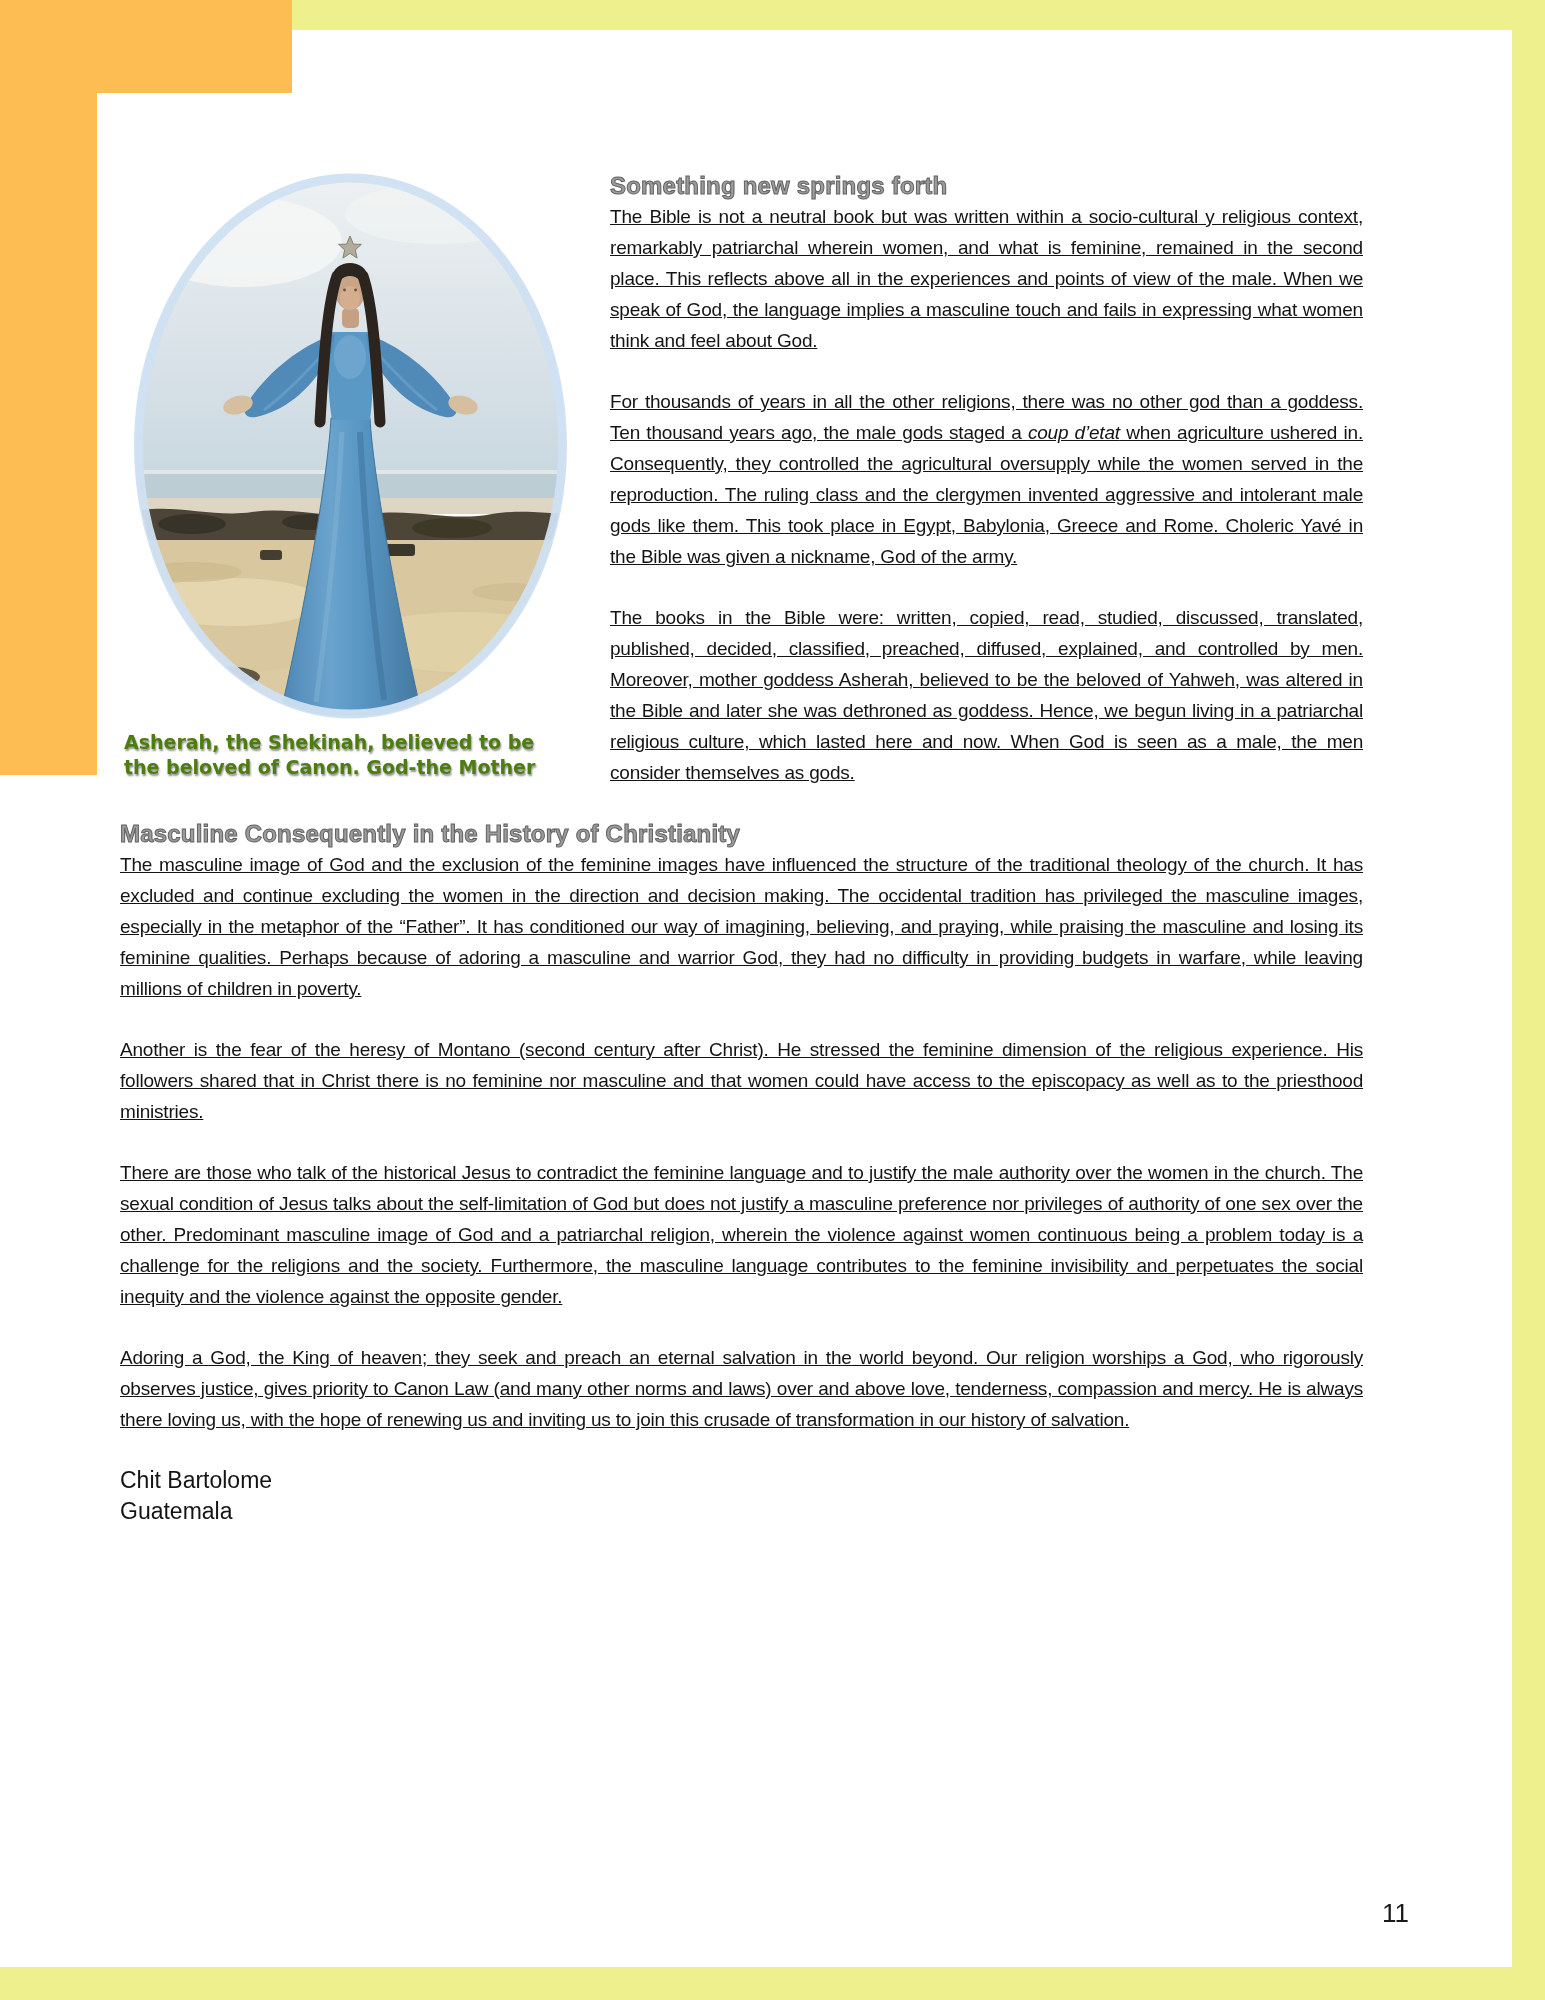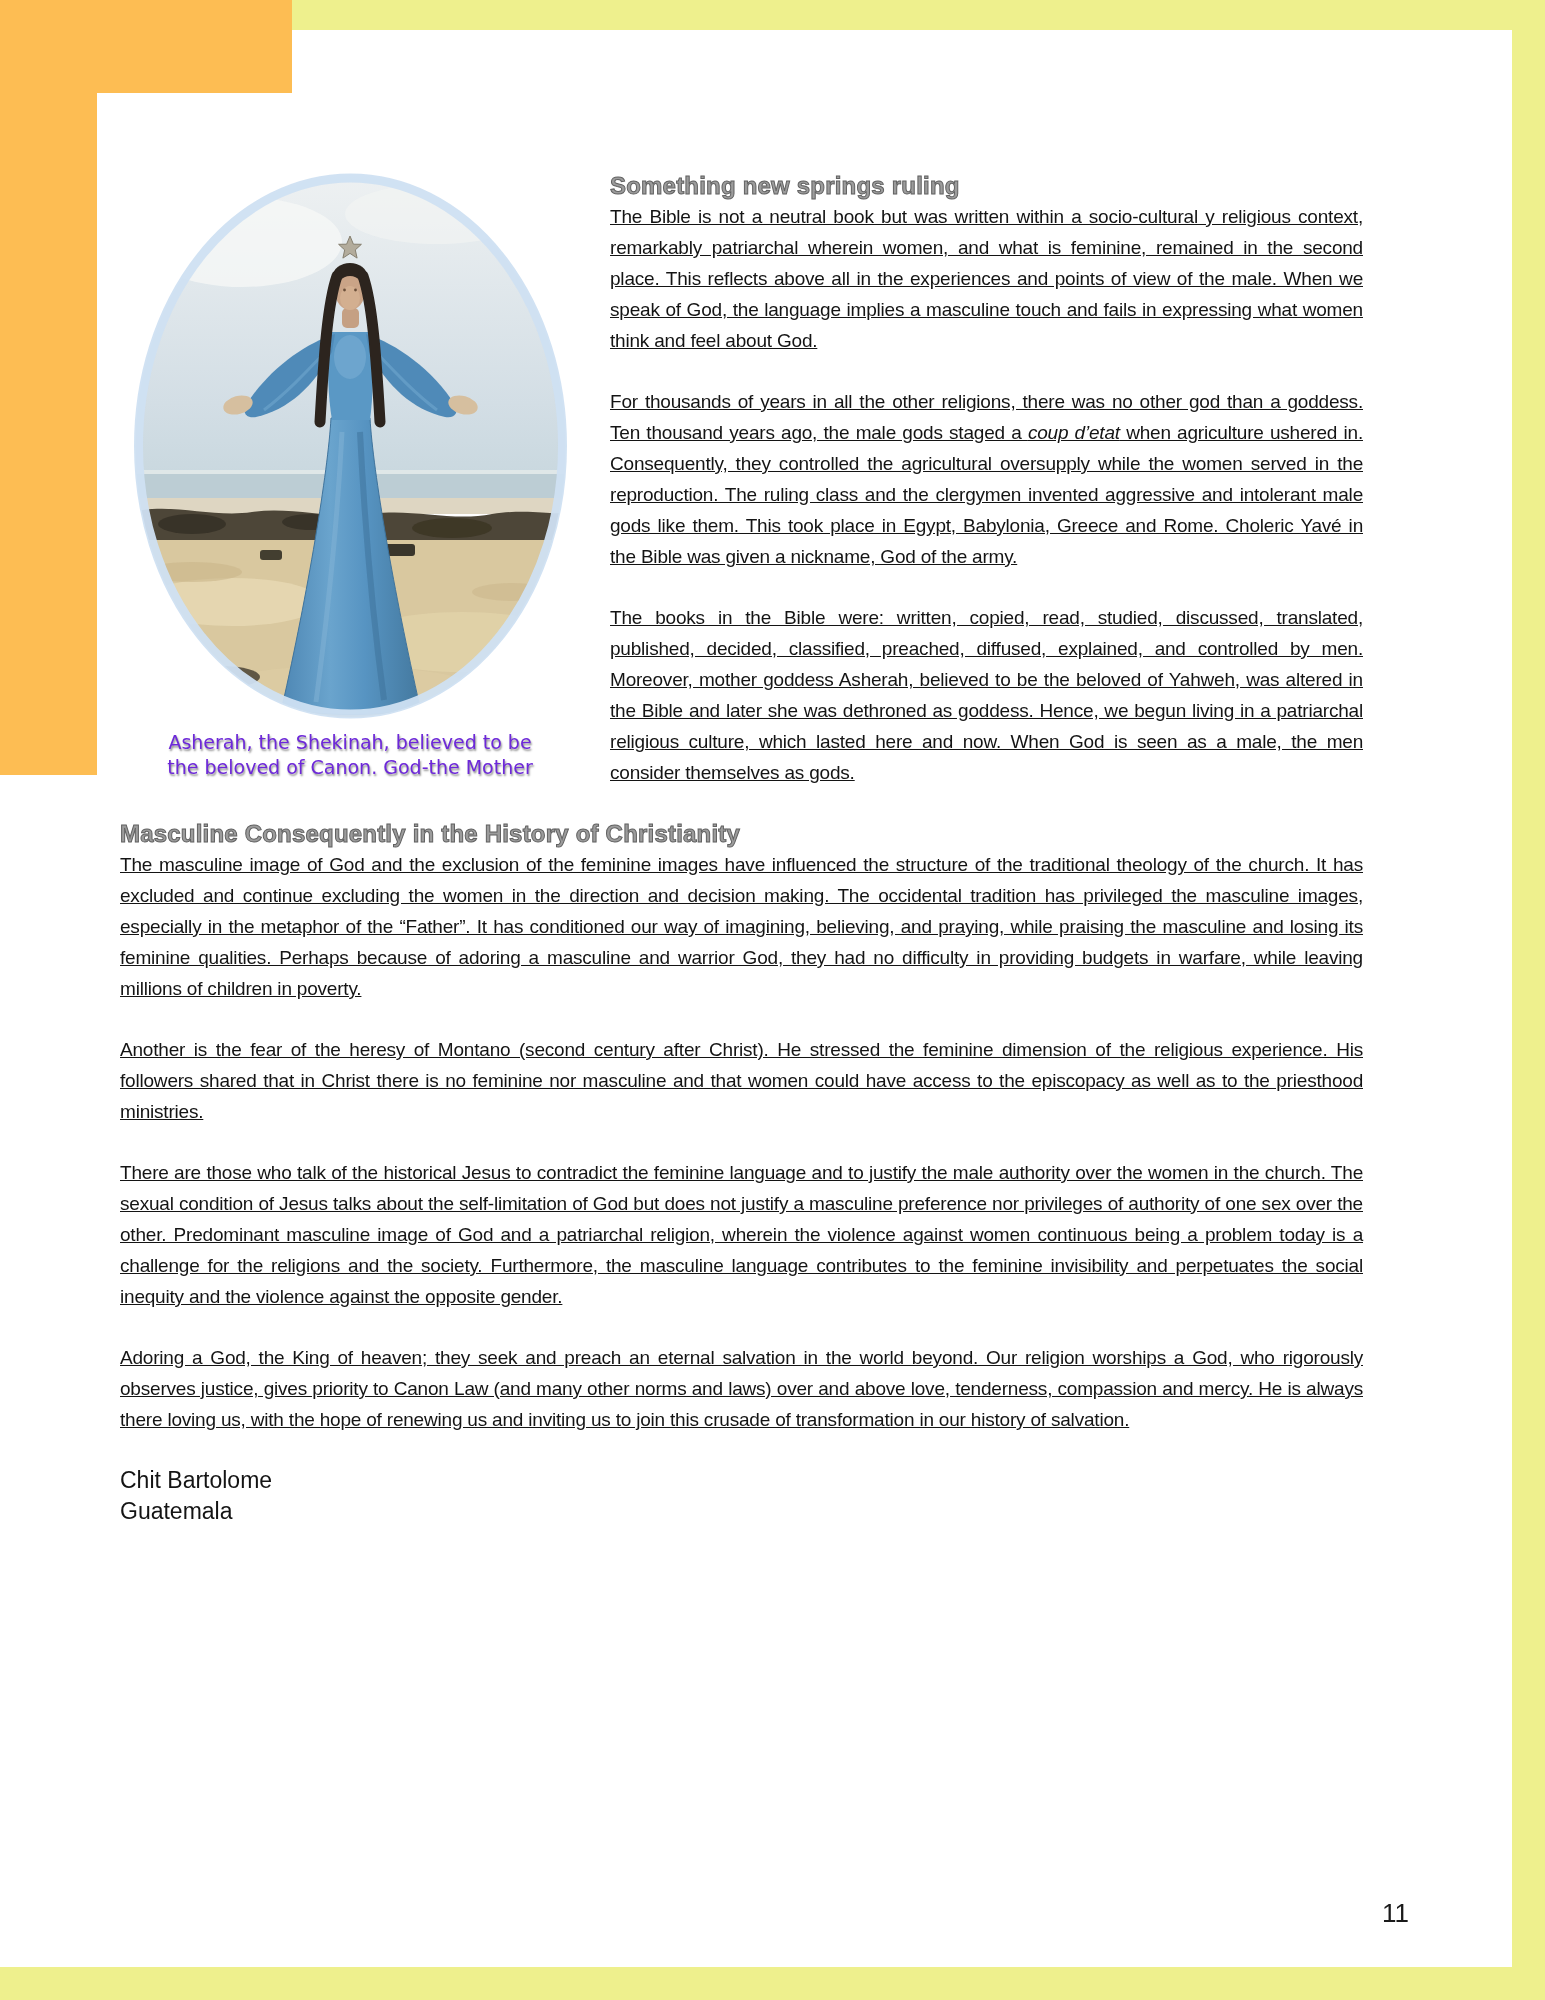--- a/index.html
+++ b/index.html
@@ -19,23 +19,23 @@
   .orange-bar{position:absolute;top:0;left:0;width:292px;height:93px;background:var(--orange,#fdbd53);}
   .orange-col{position:absolute;top:0;left:0;width:97px;height:775px;background:var(--orange,#fdbd53);}
 
   .flow{
     position:absolute;top:0;left:0;width:100%;box-sizing:border-box;
     padding:170px 182px 0 120px;
   }
   figure.statue-fig{float:left;width:452px;margin:2px 34px 4px 4px;padding:0;}
   svg.statue{width:437px;height:548px;display:block;margin:0 auto;}
   figcaption{
-    margin-top:10px;text-align:center;
-    font-family:"DejaVu Sans", sans-serif;font-weight:normal;
-    font-size:19px;line-height:1.32;color:#6d28d9;
+    margin-top:10px;text-align:left;
+    font-family:"DejaVu Sans", sans-serif;font-weight:bold;
+    font-size:19px;line-height:1.32;color:#4d7c0f;
     text-shadow:1px 1.5px 2px rgba(0,0,0,.45);
   }
   .heading{
     font-weight:bold;font-size:24px;line-height:31px;
     color:#9c9c9c;-webkit-text-stroke:1px #616161;letter-spacing:.2px;
   }
   p.body-par{
     margin:0 0 30px 0;font-size:19px;line-height:31px;
     text-align:justify;color:#141414;letter-spacing:-0.2px;text-decoration:underline;
   }
@@ -125,21 +125,21 @@
         </g>
         <ellipse cx="218.5" cy="274" rx="212" ry="268" fill="none" stroke="#cfe0f2" stroke-width="9" opacity="0.95"></ellipse>
       </svg>
       <figcaption>
         <span>Asherah, the Shekinah, believed to be</span><br>
         <span>the beloved of Canon. God-the Mother</span>
       </figcaption>
     </figure>
 
     <div id="article">
-        <div class="heading">Something new springs ruling</div>
+        <div class="heading">Something new springs forth</div>
         <p class="body-par"><span>The Bible is not a neutral book but was written within a socio-cultural y religious context, remarkably patriarchal wherein women, and what is feminine, remained in the second place.  This reflects above all in the experiences and points of view of the male.  When we speak of God, the language implies a masculine touch and fails in expressing what women think and feel about God.</span></p>
         <p class="body-par"><span>For thousands of years in all the other religions, there was no other god than a goddess.  Ten thousand years ago, the male gods staged a </span><em>coup d’etat</em><span> when agriculture ushered in.  Consequently, they controlled the agricultural oversupply while the women served in the reproduction.  The ruling class and the clergymen invented aggressive and intolerant male gods like them.  This took place in Egypt, Babylonia, Greece and Rome. Choleric Yavé in the Bible was given a nickname, God of the army.</span></p>
         <p class="body-par"><span>The books in the Bible were:  written, copied, read, studied, discussed, translated, published, decided, classified, preached, diffused, explained, and controlled by men.  Moreover, mother goddess Asherah, believed to be the beloved of Yahweh, was altered in the Bible and later she was dethroned as goddess.  Hence, we begun living in a patriarchal religious culture, which lasted here and now.  When God is seen as a male, the men consider themselves as gods.</span></p>
         <div class="heading">Masculine Consequently in the History of Christianity</div>
         <p class="body-par"><span>The masculine image of God and the exclusion of the feminine images have influenced the structure of the traditional theology of the church.  It has excluded and continue excluding the women in the direction and decision making. The occidental tradition has privileged the masculine images, especially in the metaphor of the “Father”.  It has conditioned our way of imagining, believing, and praying, while praising the masculine and losing its feminine qualities.  Perhaps because of adoring a masculine and warrior God, they had no difficulty in providing budgets in warfare, while leaving millions of children in poverty.</span></p>
         <p class="body-par"><span>Another is the fear of the heresy of Montano (second century after Christ).  He stressed the feminine dimension of the religious experience.  His followers shared that in Christ there is no feminine nor masculine and that women could have access to the episcopacy as well as to the priesthood ministries.</span></p>
         <p class="body-par"><span>There are those who talk of the historical Jesus to contradict the feminine language and to justify the male authority over the women in the church.  The sexual condition of Jesus talks about the self-limitation of God but does not justify a masculine preference nor privileges of authority of one sex over the other. Predominant masculine image of God and a patriarchal religion, wherein the violence against women continuous being a problem today is a challenge for the religions and the society.  Furthermore, the masculine language contributes to the feminine invisibility and perpetuates the social inequity and the violence against the opposite gender.</span></p>
         <p class="body-par"><span>Adoring a God, the King of heaven; they seek and preach an eternal salvation in the world beyond.  Our religion worships a God, who rigorously observes justice, gives priority to Canon Law (and many other norms and laws) over and above love, tenderness, compassion and mercy. He is always there loving us, with the hope of renewing us and inviting us to join this crusade of transformation in our history of salvation.</span></p>
       </div>
 

